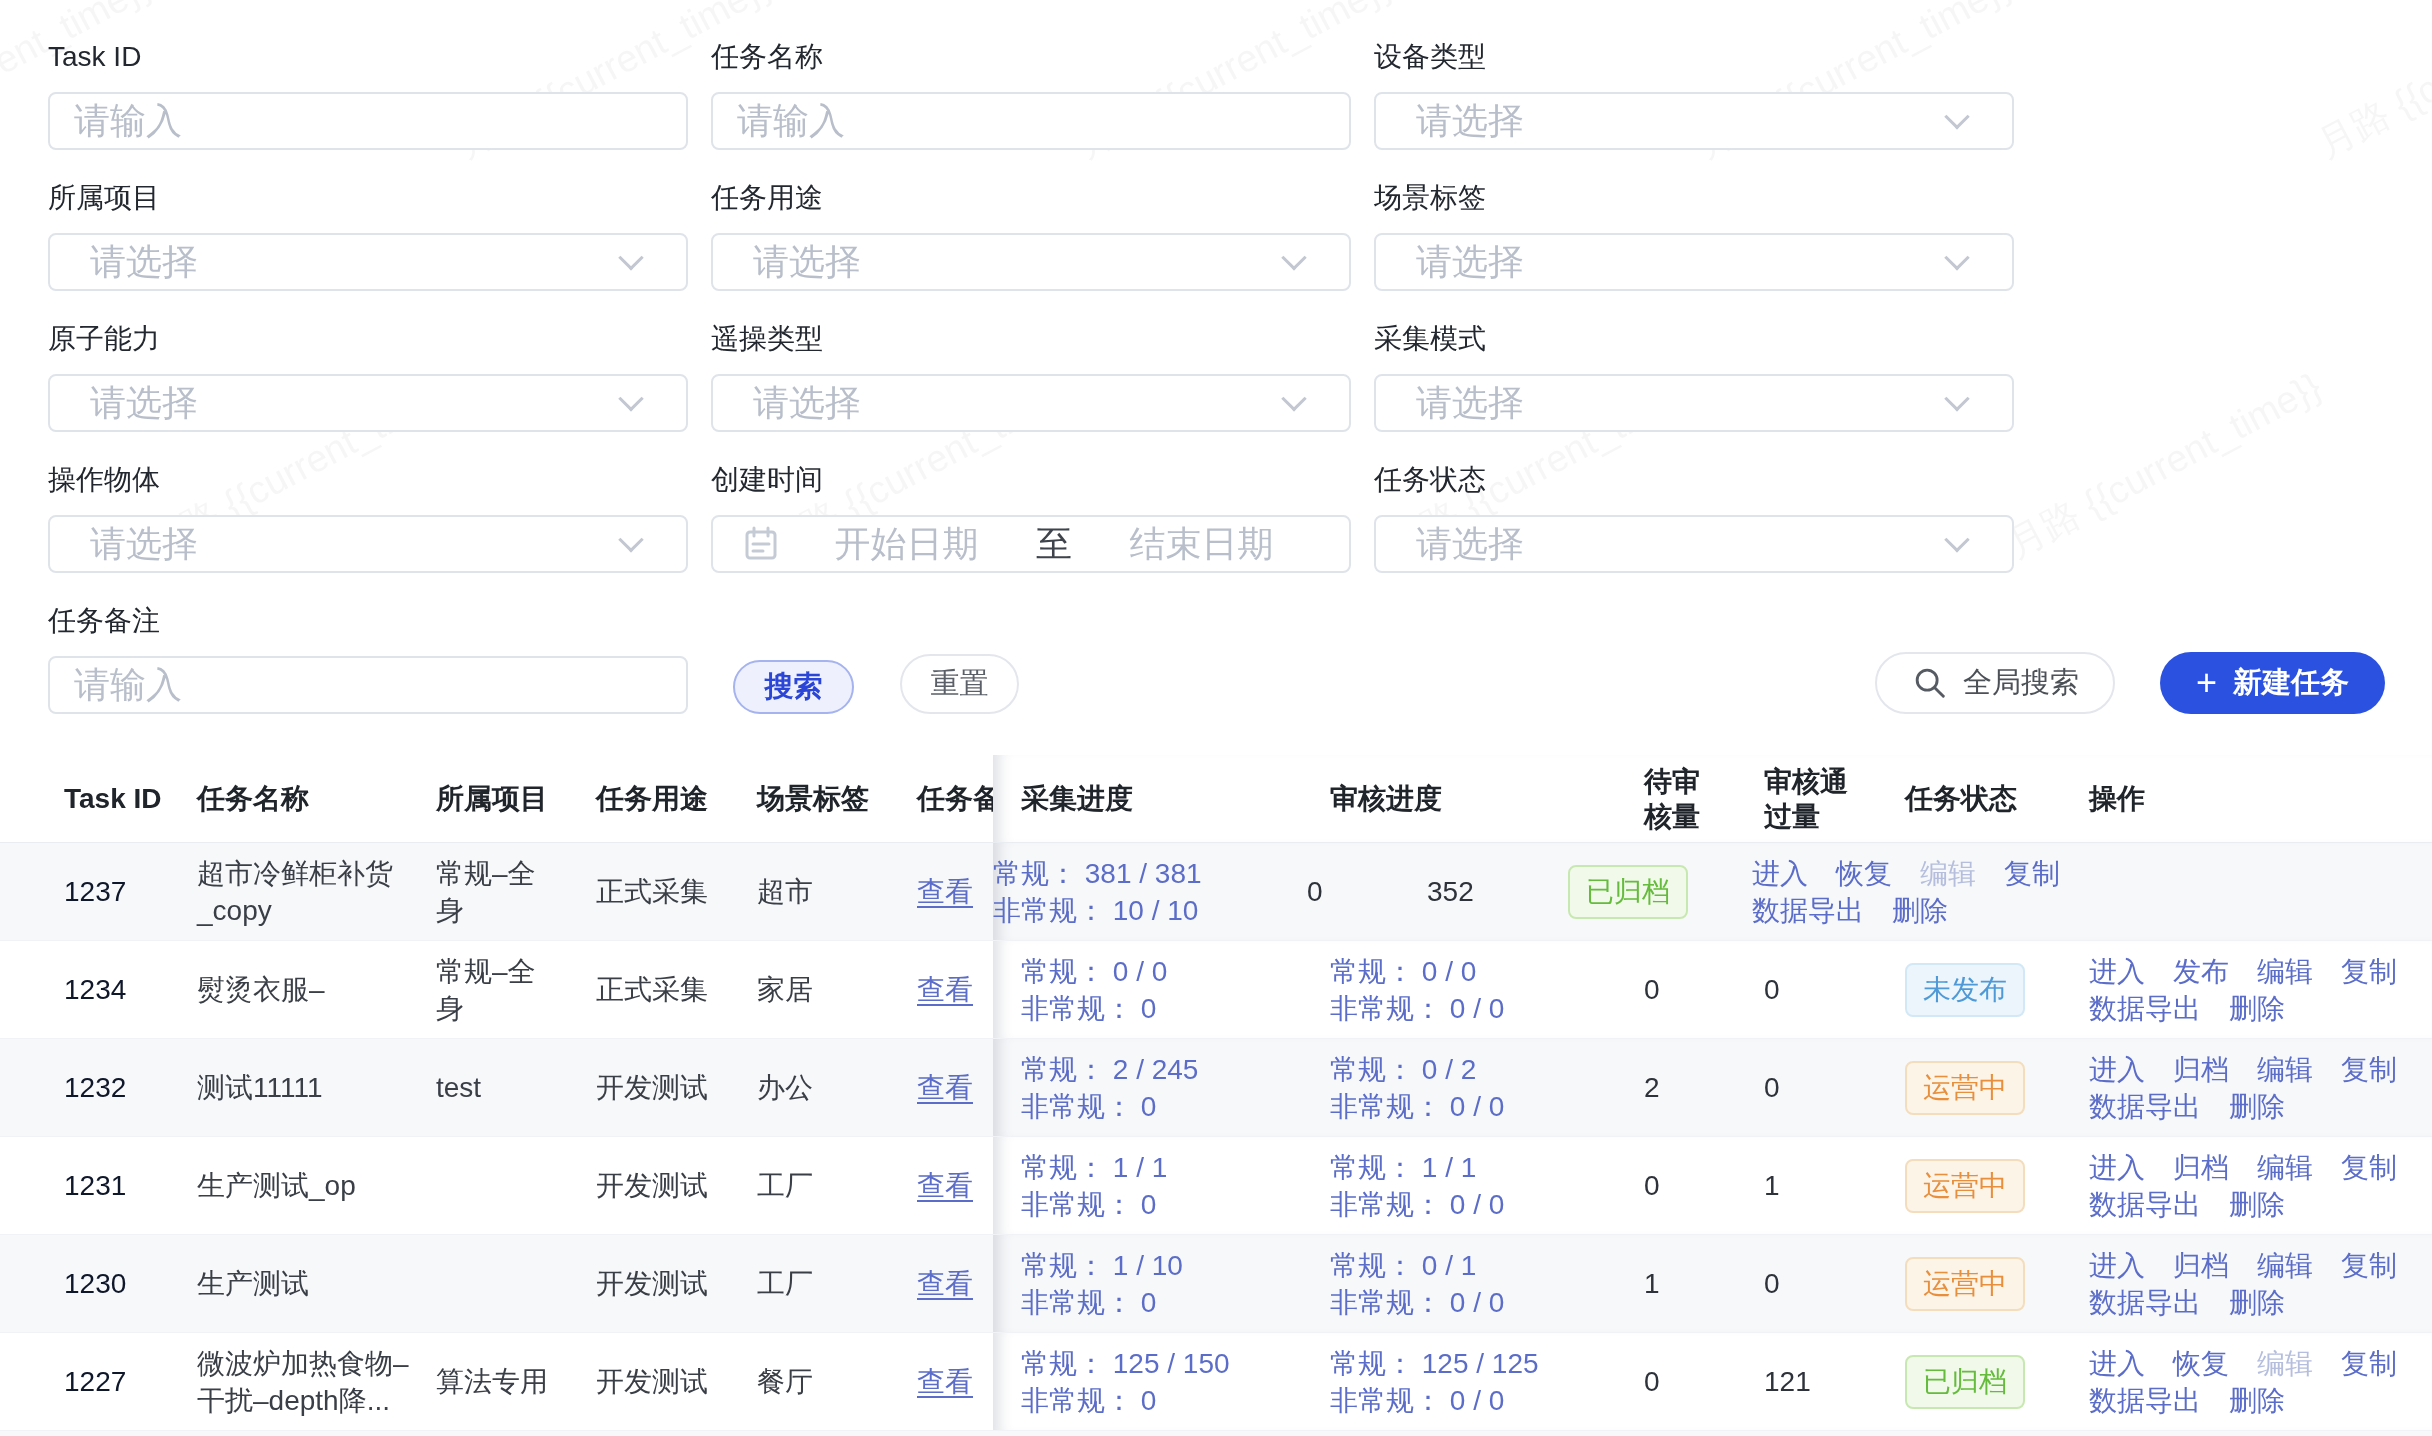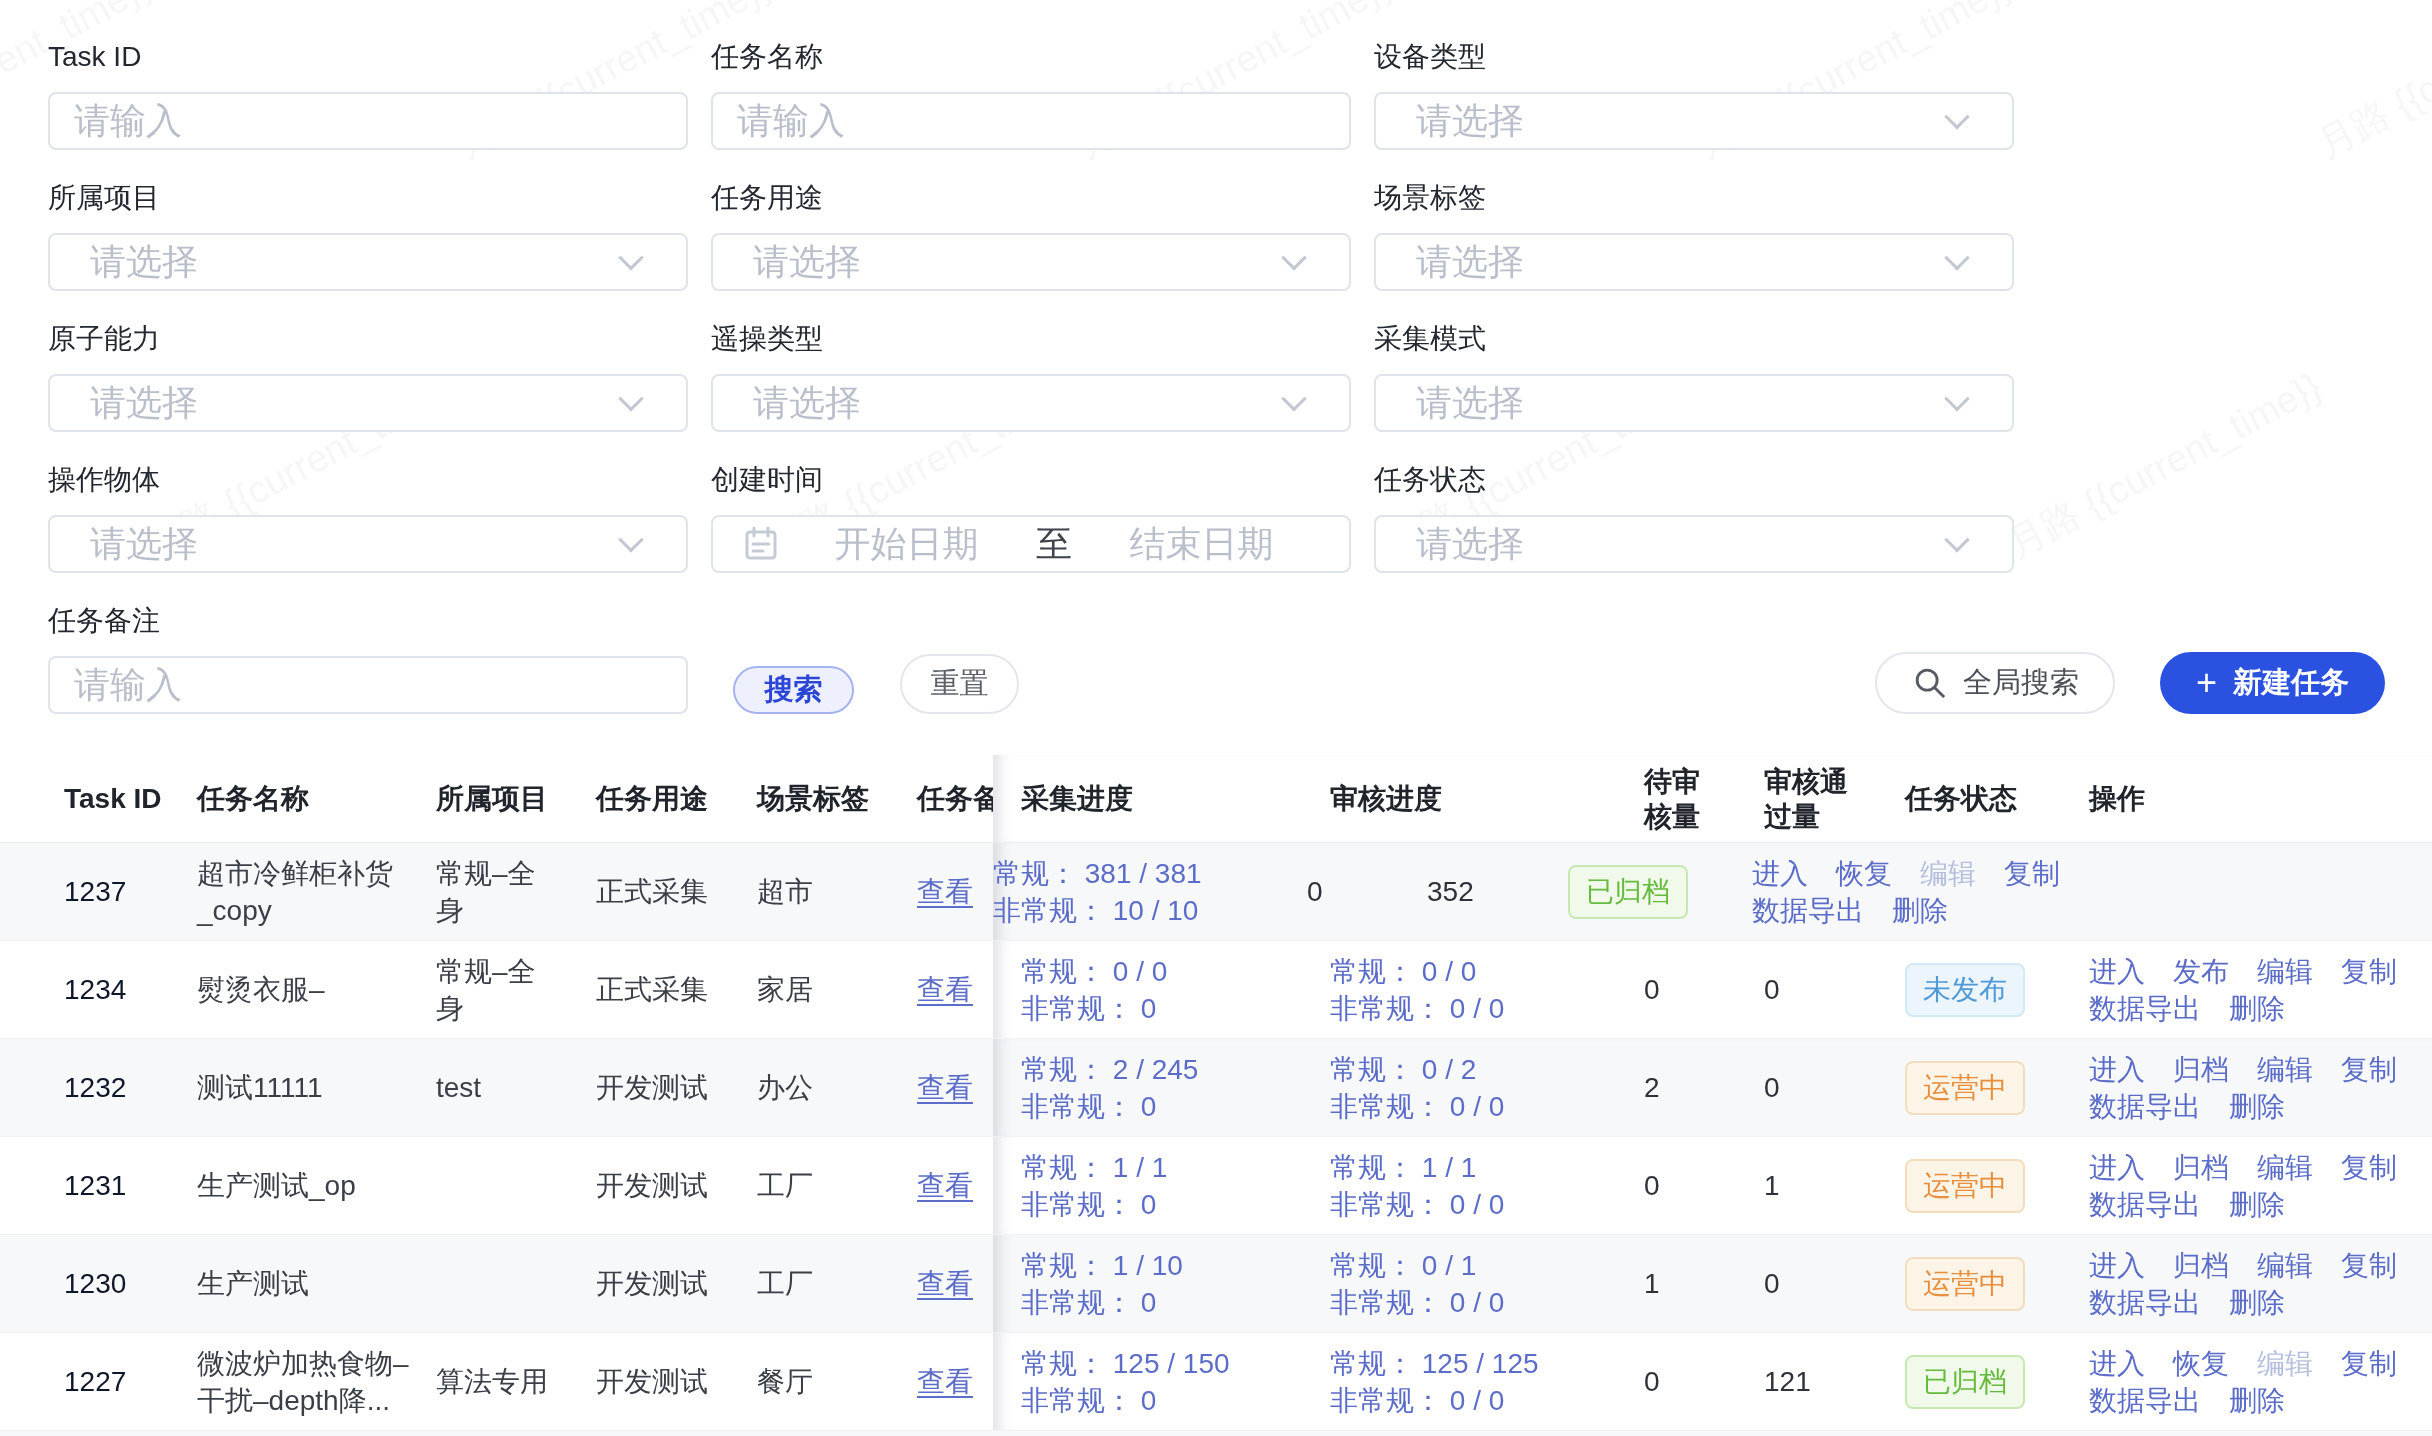--- a/index.html
+++ b/index.html
@@ -33,21 +33,21 @@
     width:18px; height:18px; border-right:3px solid #c2c7d1; border-bottom:3px solid #c2c7d1;
     transform:rotate(45deg) translate(-3px,-3px); margin-right:6px;
   }
   .f-range { display:flex; align-items:center; padding:0 28px; cursor:pointer; }
   .f-range .ph { color:#b9bfca; flex:1; text-align:center; }
   .f-range .sep { color:#3f444c; padding:0 10px; }
   .cal-icon { margin-right:6px; flex:0 0 auto; }
   
   .btn { display:inline-flex; align-items:center; justify-content:center;
          border-radius:31px; font-size:29px; cursor:pointer; white-space:nowrap; }
-  .btn-search { min-width:121px; height:48px; background:#eef1fd; border:2px solid #a5b3ee;
+  .btn-search { min-width:121px; height:54px; background:#eef1fd; border:2px solid #a5b3ee;
                 color:#2b46d6; font-weight:600; margin-left:22px; }
   .btn-reset  { min-width:119px; height:60px; background:#fff; border:2px solid #e3e6ed;
                 color:#5a5f68; font-weight:500; margin-left:23px; }
   .spacer { flex:1; }
   .btn-global { height:62px; background:#fff; border:2px solid #e3e6ed; color:#4c5158;
                 padding:0 34px; gap:14px; }
   .btn-new { height:62px; background:#2b51e0; border:none; color:#fff; font-weight:600;
              padding:0 36px; margin-left:22px; }
   .btn-new .plus { font-size:36px; font-weight:400; margin-right:16px; line-height:1; }
   

